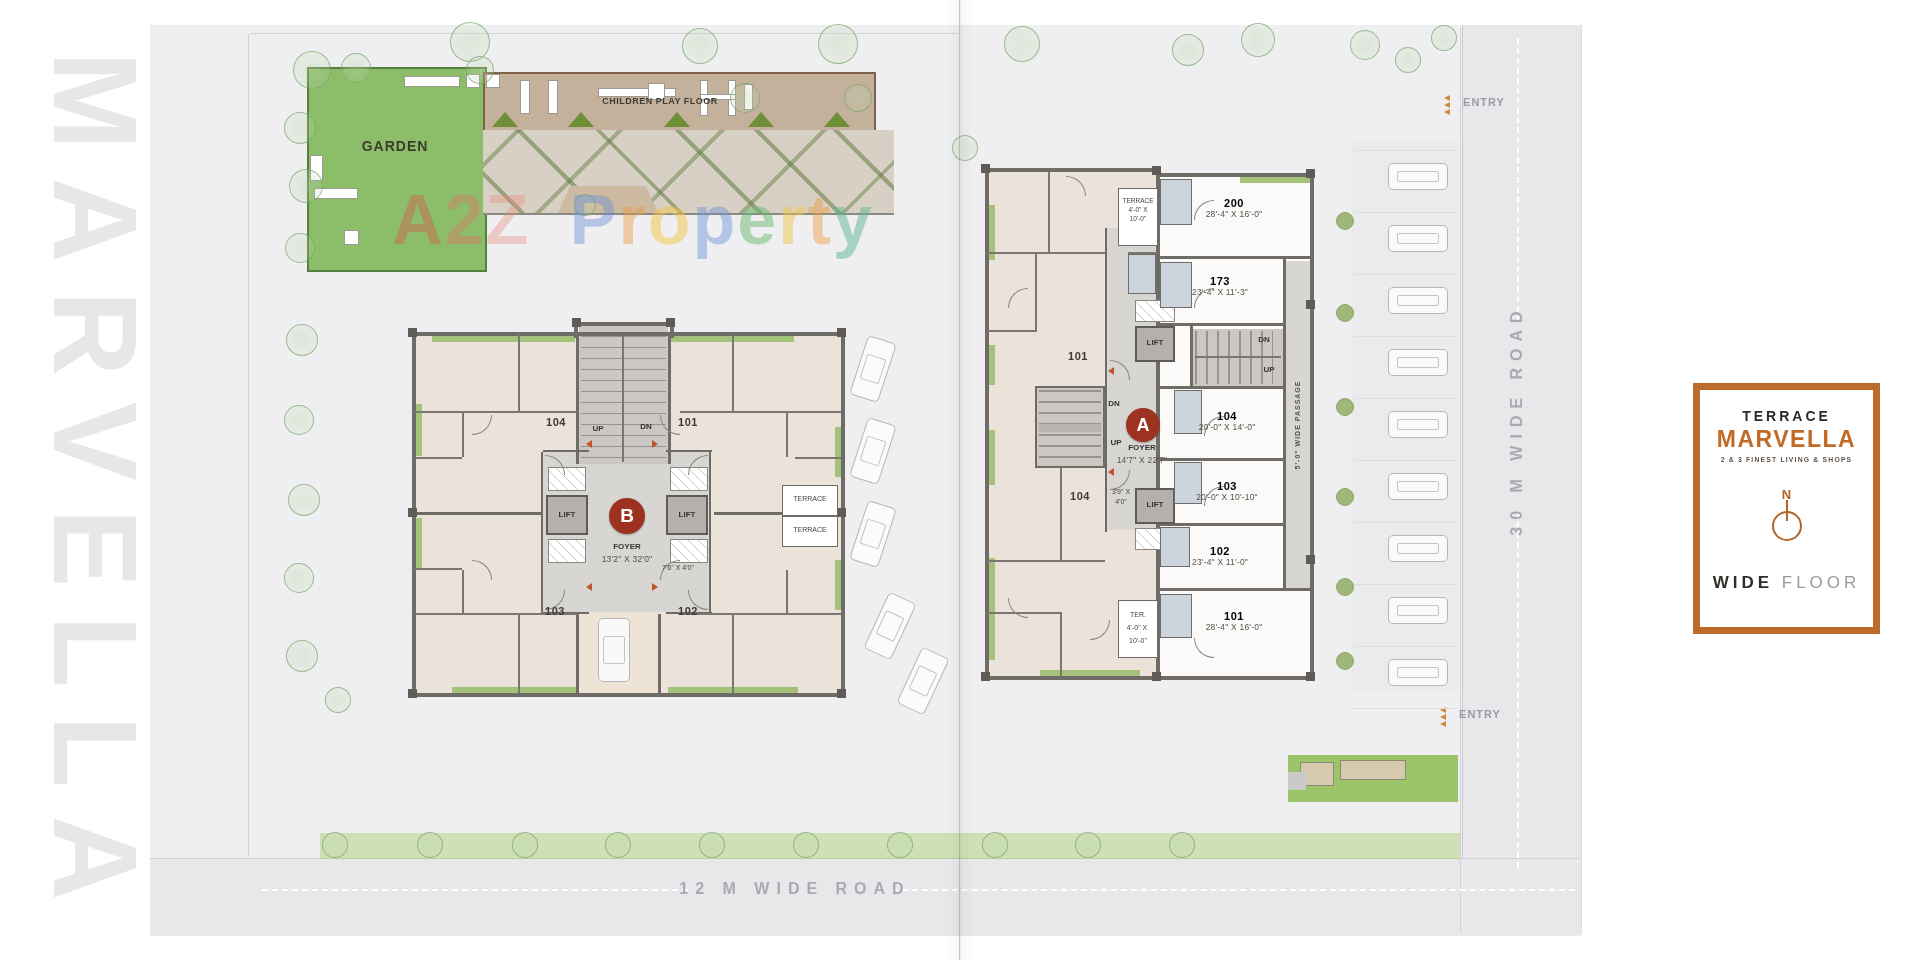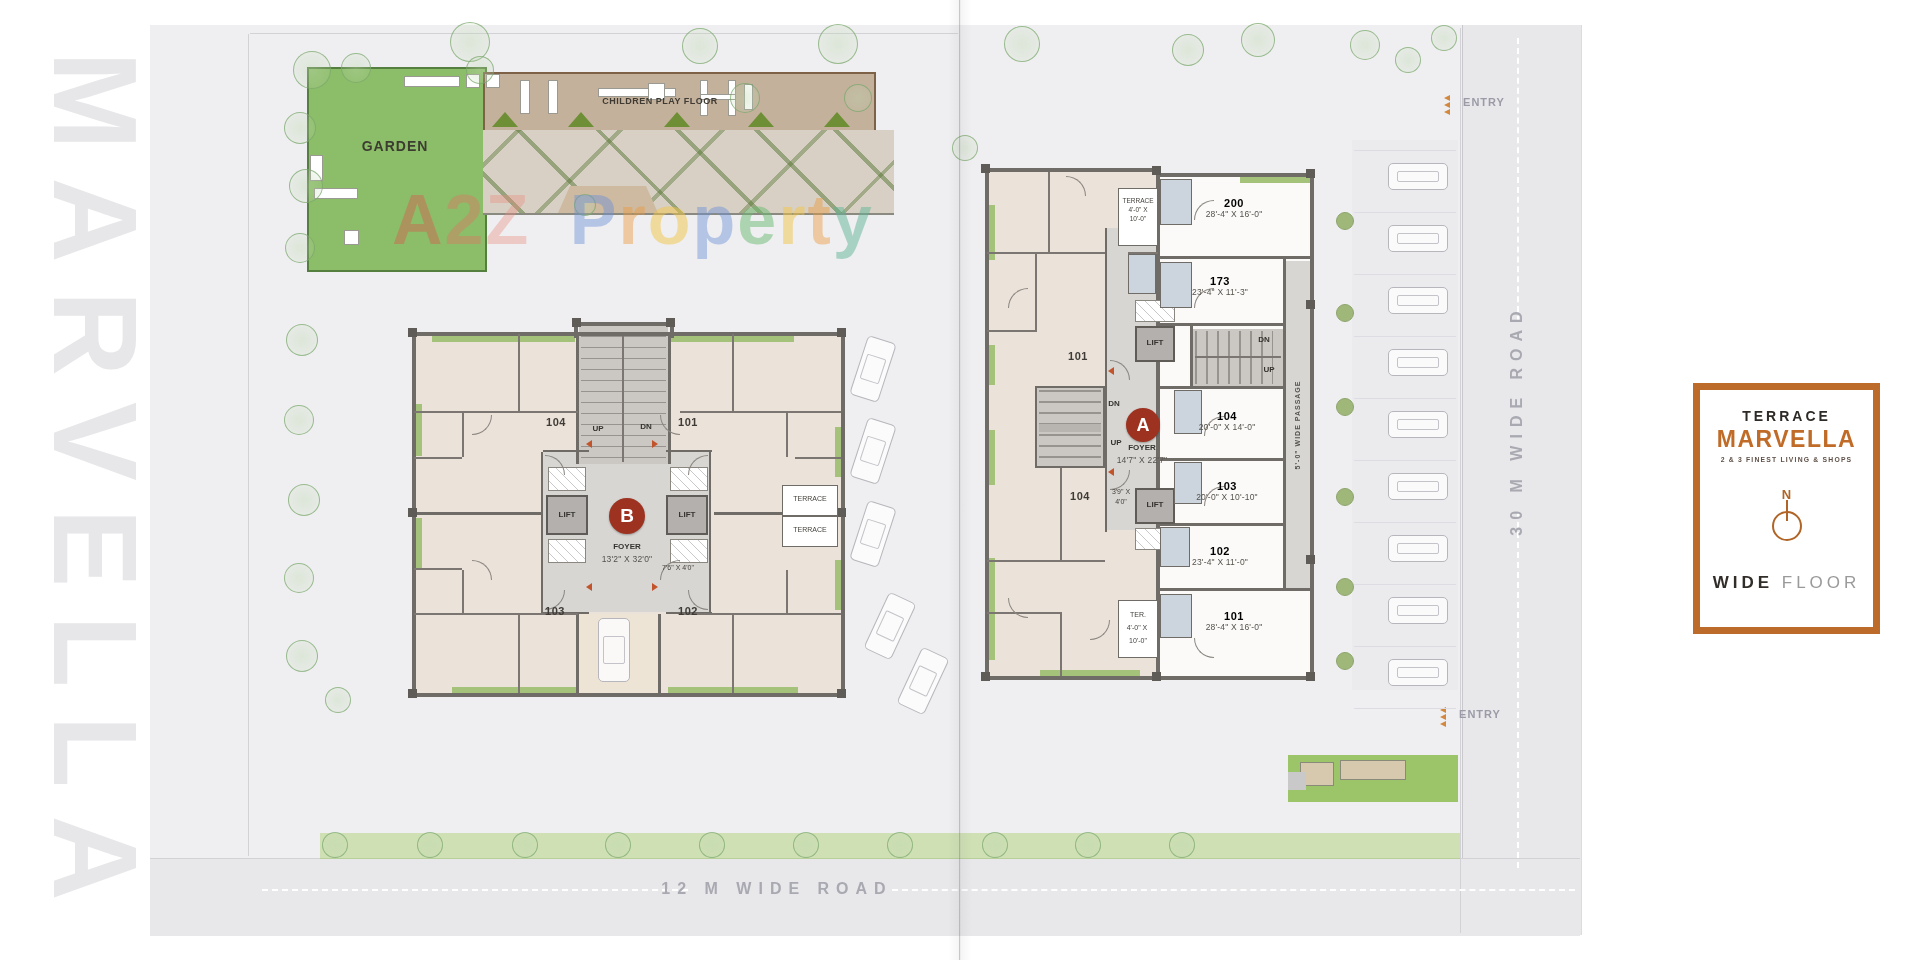--- a/index.html
+++ b/index.html
@@ -405,21 +405,21 @@
       <div class="abs gate-tan" style="left: 1300px; top: 762px; width: 34px; height: 24px;"></div>
       <div class="abs gate-tan" style="left: 1340px; top: 760px; width: 66px; height: 20px;"></div>
       <div class="abs gate-gray" style="left: 1288px; top: 772px; width: 18px; height: 18px;"></div>
     </div>
 
   <div class="lbl area-lbl" style="left:395px;top:138px;">GARDEN</div>
   <div class="lbl play-lbl" style="left:660px;top:96px;">CHILDREN PLAY FLOOR</div>
   <div class="lbl entry-txt" style="left:1484px;top:96px;">ENTRY</div>
   <div class="lbl entry-txt" style="left:1480px;top:708px;">ENTRY</div>
   <div class="abs road-txt rot-b2t" style="left:1517px;top:420px;">30 M WIDE ROAD</div>
-  <div class="lbl road-txt" style="left:777px;top:880px;">12 M WIDE ROAD</div>
+  <div class="lbl road-txt" style="left:795px;top:880px;">12 M WIDE ROAD</div>
 
   <div class="lbl u" style="left:556px;top:416px;">104</div>
   <div class="lbl u" style="left:688px;top:416px;">101</div>
   <div class="lbl u" style="left:555px;top:605px;">103</div>
   <div class="lbl u" style="left:688px;top:605px;">102</div>
   <div class="badge" style="left:609px;top:498px;width:36px;height:36px;font-size:19px;">B</div>
   <div class="lbl s" style="left:627px;top:542px;">FOYER</div>
   <div class="lbl d" style="left:627px;top:554px;">13'2" X 32'0"</div>
   <div class="lbl t" style="left:678px;top:564px;">7'6" X 4'0"</div>
   <div class="lbl s" style="left:567px;top:510px;">LIFT</div>

